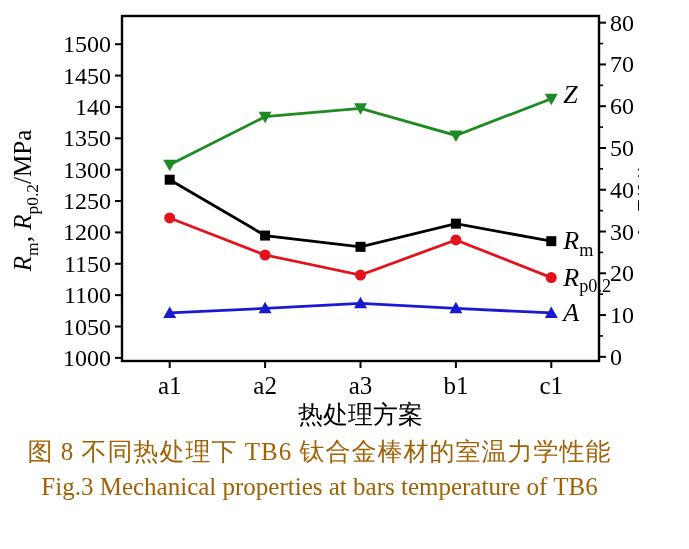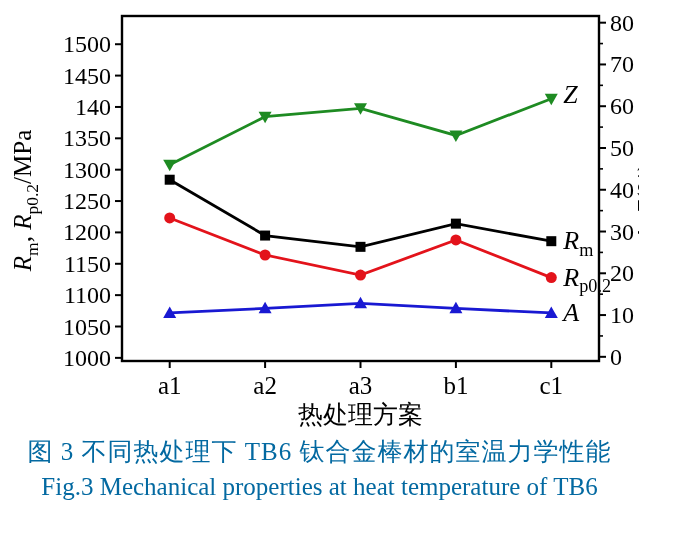--- a/index.html
+++ b/index.html
@@ -1,21 +1,21 @@
 <!DOCTYPE html>
 <html><head>
 <meta charset="utf-8">
 <style>
   html,body{margin:0;padding:0;background:#ffffff;}
   .fig{
     position:relative;
     width:639px;height:549px;
     background:#ffffff;
     font-family:"Liberation Serif", serif;
-    color:#0369a1;
+    color:#a16207;
     overflow:hidden;
   }
   .chart-svg{display:block;}
   .caption{
     text-align:center;
     margin-top:2px;
   }
   .caption .cn{
     font-size:25px;
     line-height:36px;
@@ -130,16 +130,16 @@
         <polyline points="169.7,312.96731234866826 265.1,308.37288135593224 360.5,303.3607748184019 455.9,308.37288135593224 551.3,312.96731234866826" fill="none" stroke="#1919d2" stroke-width="2.8"></polyline>
         <polygon points="169.7,306.46731234866826 163.2,317.96731234866826 176.2,317.96731234866826" fill="#1919d2"></polygon>
         <polygon points="265.1,301.87288135593224 258.6,313.37288135593224 271.6,313.37288135593224" fill="#1919d2"></polygon>
         <polygon points="360.5,296.8607748184019 354,308.3607748184019 367,308.3607748184019" fill="#1919d2"></polygon>
         <polygon points="455.9,301.87288135593224 449.4,313.37288135593224 462.4,313.37288135593224" fill="#1919d2"></polygon>
         <polygon points="551.3,306.46731234866826 544.8,317.96731234866826 557.8,317.96731234866826" fill="#1919d2"></polygon>
         <text x="563.3" y="320.96731234866826" text-anchor="start" font-family="&quot;Liberation Serif&quot;, serif" font-size="26" fill="#000"><tspan font-size="26" font-style="italic">A</tspan></text>
       </g>
     </svg>
   <div class="caption">
-    <div class="cn">图 3  不同热处理下 TB6 钛合金棒材的室温力学性能</div>
-    <div class="en">Fig.3  Mechanical properties at heat temperature of TB6</div>
+    <div class="cn">图 8  不同热处理下 TB6 钛合金棒材的室温力学性能</div>
+    <div class="en">Fig.3  Mechanical properties at bars temperature of TB6</div>
   </div>
 </div>
 
 </body></html>

